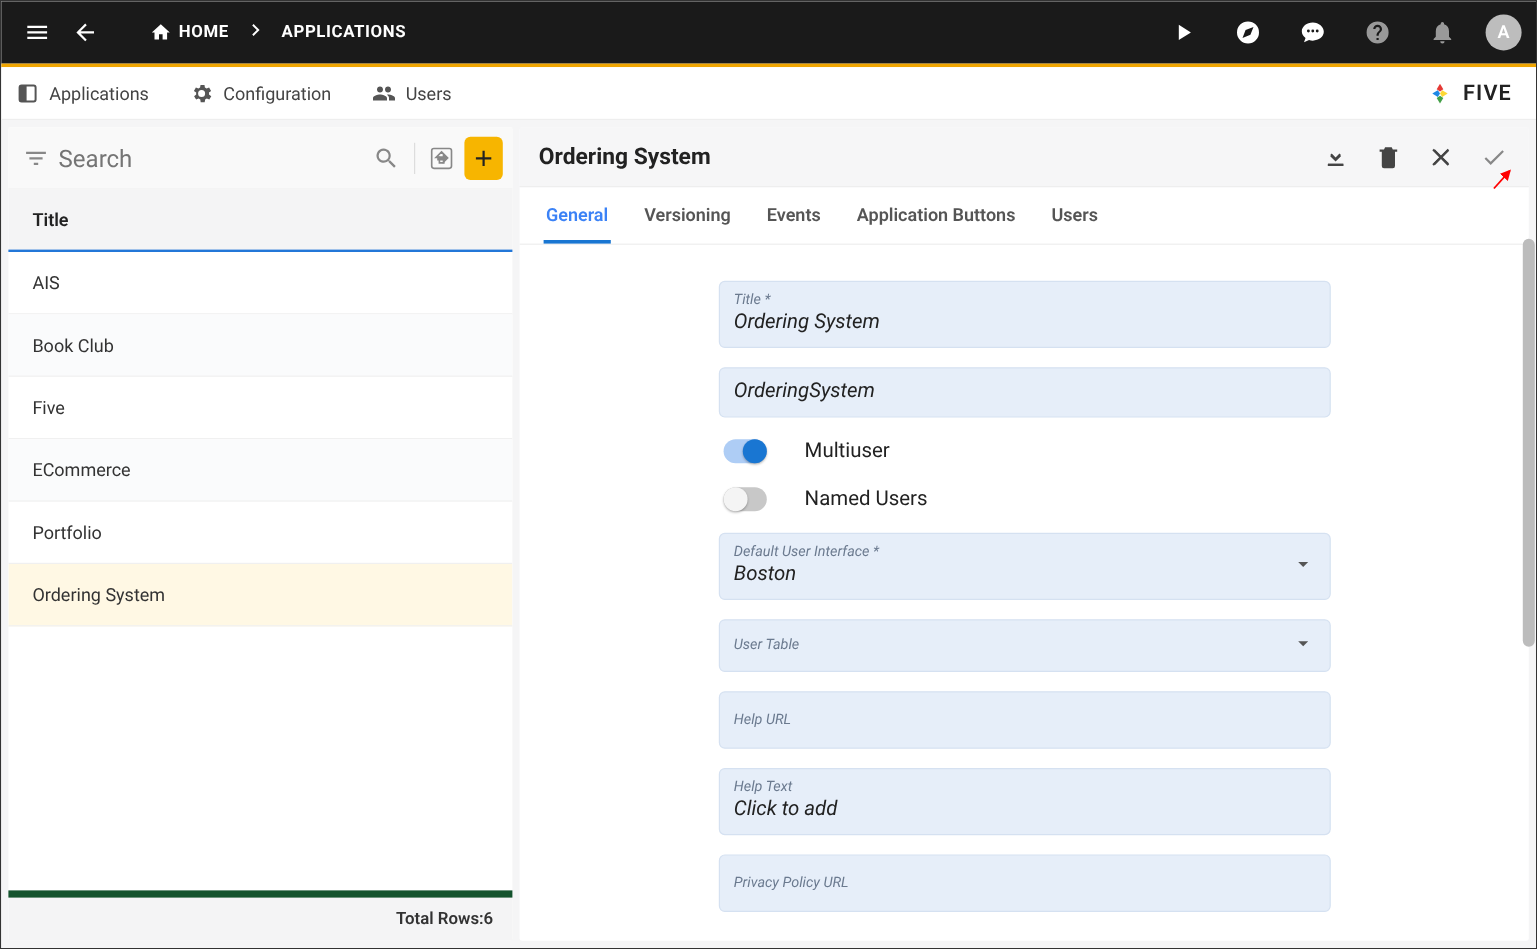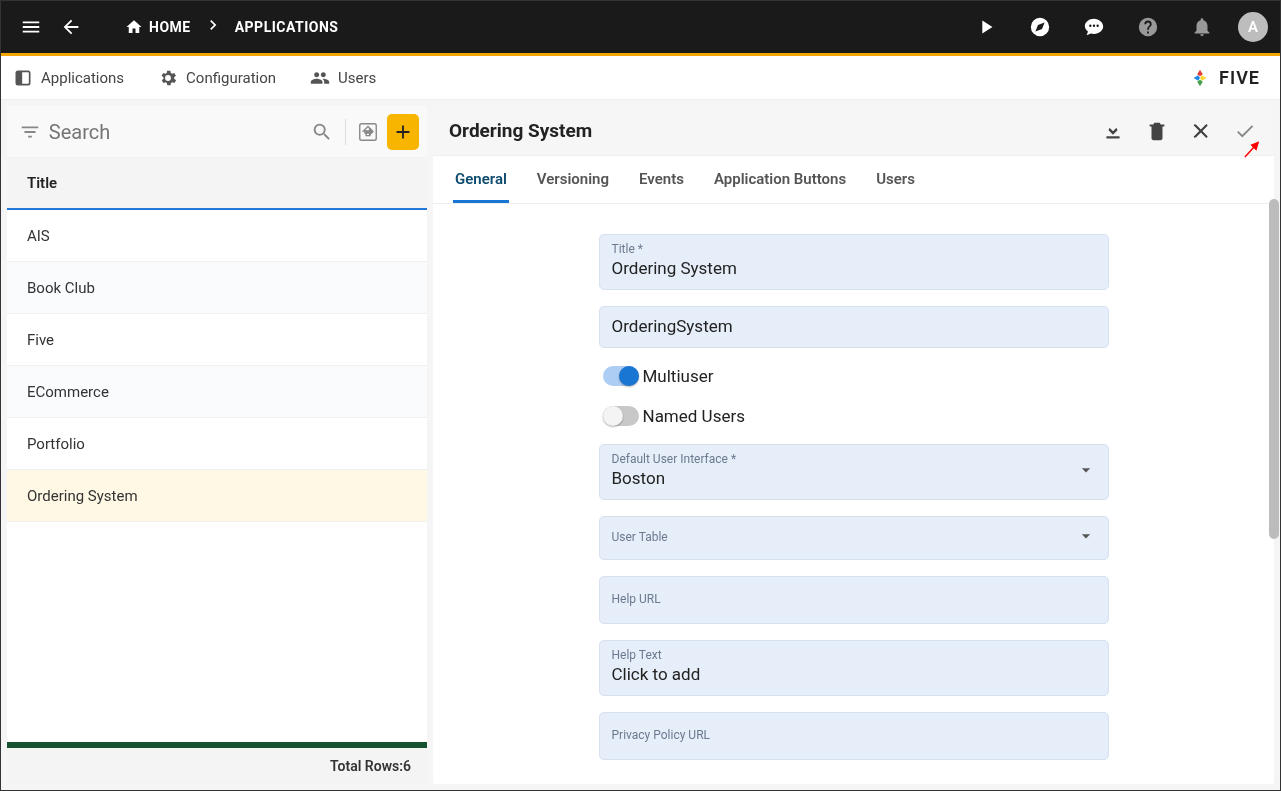--- a/index.html
+++ b/index.html
@@ -49,33 +49,33 @@
   
   .detail-header { height: 50px; display: flex; align-items: center; justify-content: space-between; padding: 0 16px; background: #f6f6f7; border-bottom: 1px solid #eee; }
   .detail-title { font-size: 19px; font-weight: 700; color: #222; }
   .detail-actions { display: flex; align-items: center; gap: 18px; position:relative; }
   .detail-actions .act { width: 26px; height: 26px; display: flex; align-items: center; justify-content: center; cursor: pointer; }
   .detail-actions svg { width: 22px; height: 22px; fill: #444; }
   
   
   .subtabs { height: 48px; display: flex; align-items: center; gap: 26px; padding: 0 20px; border-bottom: 1px solid #eee; }
   .subtab { font-size: 15px; font-weight: 600; color: #555; padding: 14px 2px 12px; cursor: pointer; border-bottom: 3px solid transparent; }
-  .subtab.active { color: #0c4a6e; border-bottom-color: #1976d2; }
+  .subtab.active { color: #3b82f6; border-bottom-color: #1976d2; }
   
   
   .form-wrap { flex: 1; overflow-y: auto; display: flex; justify-content: center; padding: 30px 20px 10px; position: relative; }
   .form-col { width: 510px; display: flex; flex-direction: column; gap: 16px; }
-  .field { background: #e6eef9; border: 1px solid #d5e1f1; border-radius: 5px; padding: 7px 12px 9px; position: relative; }
+  .field { background: #e6eef9; border: 1px solid #d5e1f1; border-radius: 5px; padding: 7px 12px 9px; position: relative; font-style: italic; }
   .field-label { font-size: 12px; color: #6b7a8f; }
   .field-value { font-size: 17px; color: #222; margin-top: 2px; min-height: 22px; }
   .field .chev { position: absolute; right: 12px; top: 50%; transform: translateY(-50%); }
   .field .chev svg { width: 20px; height: 20px; fill: #555; }
   .field.empty .field-label { padding: 8px 0; }
   
-  .toggle-row { display: flex; align-items: center; gap: 4px; padding: 2px 4px; }
+  .toggle-row { display: flex; align-items: center; gap: 32px; padding: 2px 4px; }
   .toggle { width: 36px; height: 20px; border-radius: 10px; position: relative; cursor: pointer; }
   .toggle .knob { width: 20px; height: 20px; border-radius: 50%; position: absolute; top: 0; transition: left 0.15s; box-shadow: 0 1px 2px rgba(0,0,0,0.3); }
   .toggle.on { background: #aecdf5; }
   .toggle.on .knob { background: #1976d2; left: 16px; }
   .toggle.off { background: #c8c8c8; }
   .toggle.off .knob { background: #f4f4f4; left: 0; }
   .toggle-label { font-size: 17px; color: #222; }
   
   .scroll-track { position: absolute; right: 2px; top: 99px; bottom: 8px; width: 10px; background: transparent; }
   .scroll-thumb { position: absolute; left: 0; right: 0; background: #bcbcbc; border-radius: 5px; }

